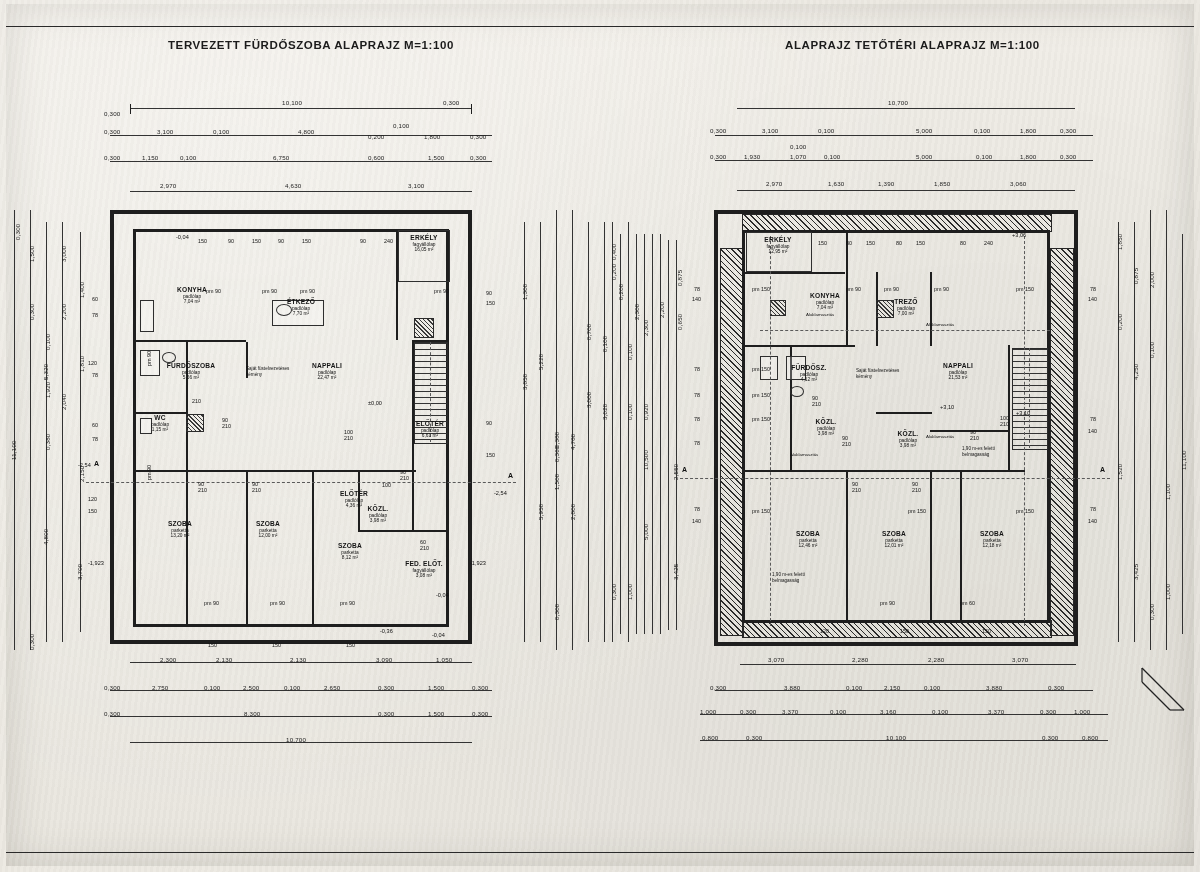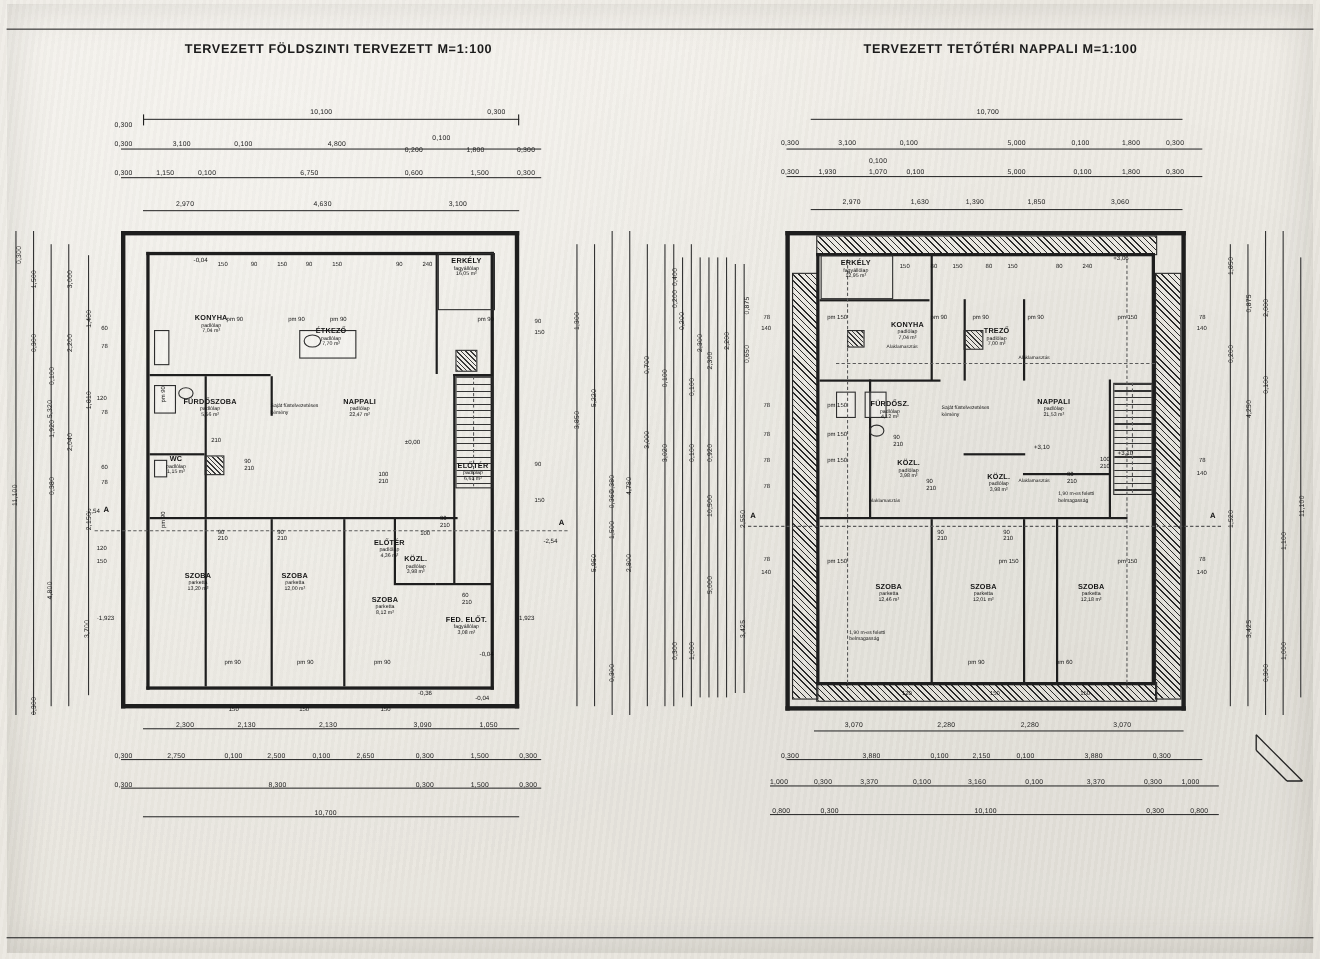--- a/index.html
+++ b/index.html
@@ -66,22 +66,22 @@
 </head>
 <body>
 
 <div class="sheet">
   <div class="paper"></div>
   <div class="grain"></div>
 
   <div class="border-line" style="left:6px;top:26px;width:1188px;height:1px;"></div>
   <div class="border-line" style="left:6px;top:852px;width:1188px;height:1px;"></div>
 
-  <div class="plan-title" style="left:168px;top:39px;">TERVEZETT FÖLDSZINTI TERVEZETT M=1:100</div>
-  <div class="plan-title" style="left:785px;top:39px;">TERVEZETT TETŐTÉRI NAPPALI M=1:100</div>
+  <div class="plan-title" style="left:168px;top:39px;">TERVEZETT FÜRDŐSZOBA ALAPRAJZ M=1:100</div>
+  <div class="plan-title" style="left:785px;top:39px;">ALAPRAJZ TETŐTÉRI ALAPRAJZ M=1:100</div>
 
   <div>
 
     <div class="ln" style="left:130px;top:108px;width:342px;height:1px;background:#333;"></div>
     <div class="ln" style="left:110px;top:135px;width:382px;height:1px;background:#333;"></div>
     <div class="ln" style="left:110px;top:161px;width:382px;height:1px;background:#333;"></div>
     <div class="ln" style="left:130px;top:191px;width:342px;height:1px;background:#333;"></div>
 
     <div class="dim" style="left:104px;top:110px;">0,300</div>
     <div class="dim" style="left:282px;top:99px;">10,100</div>

